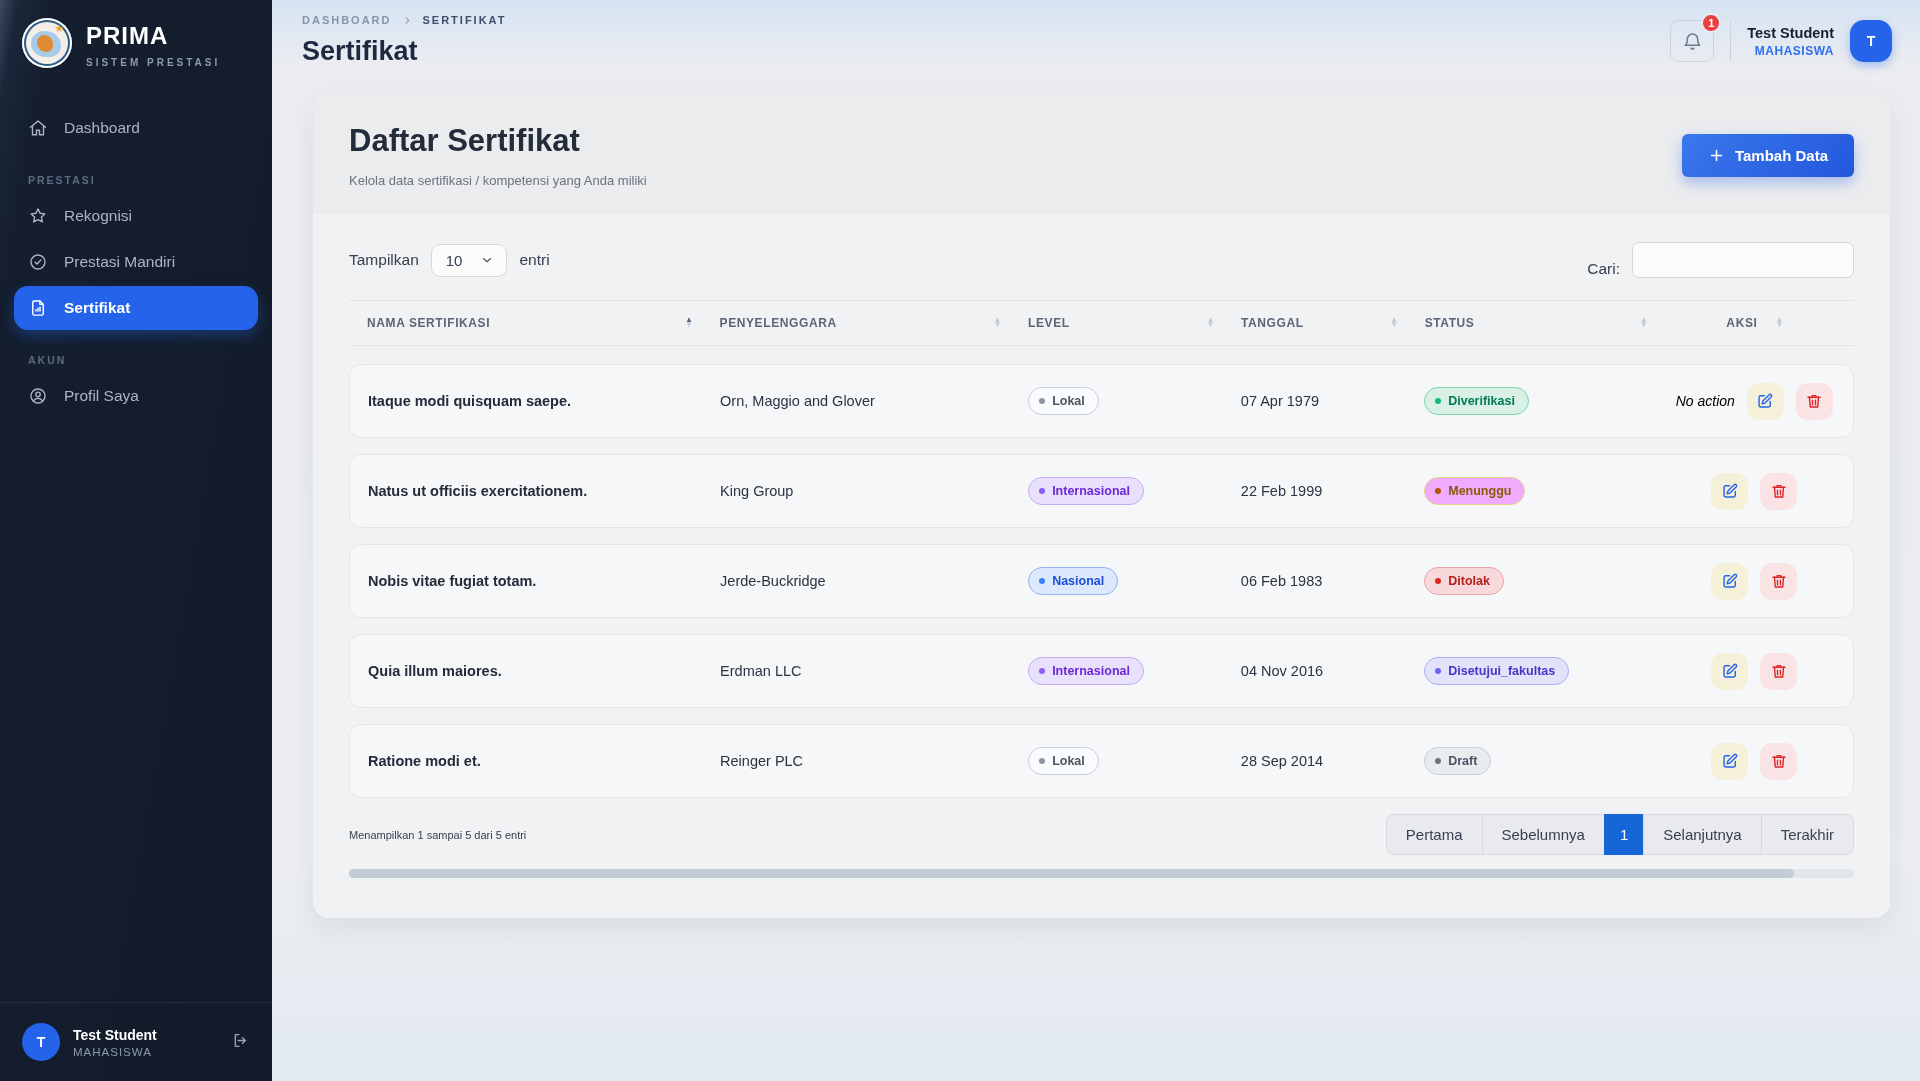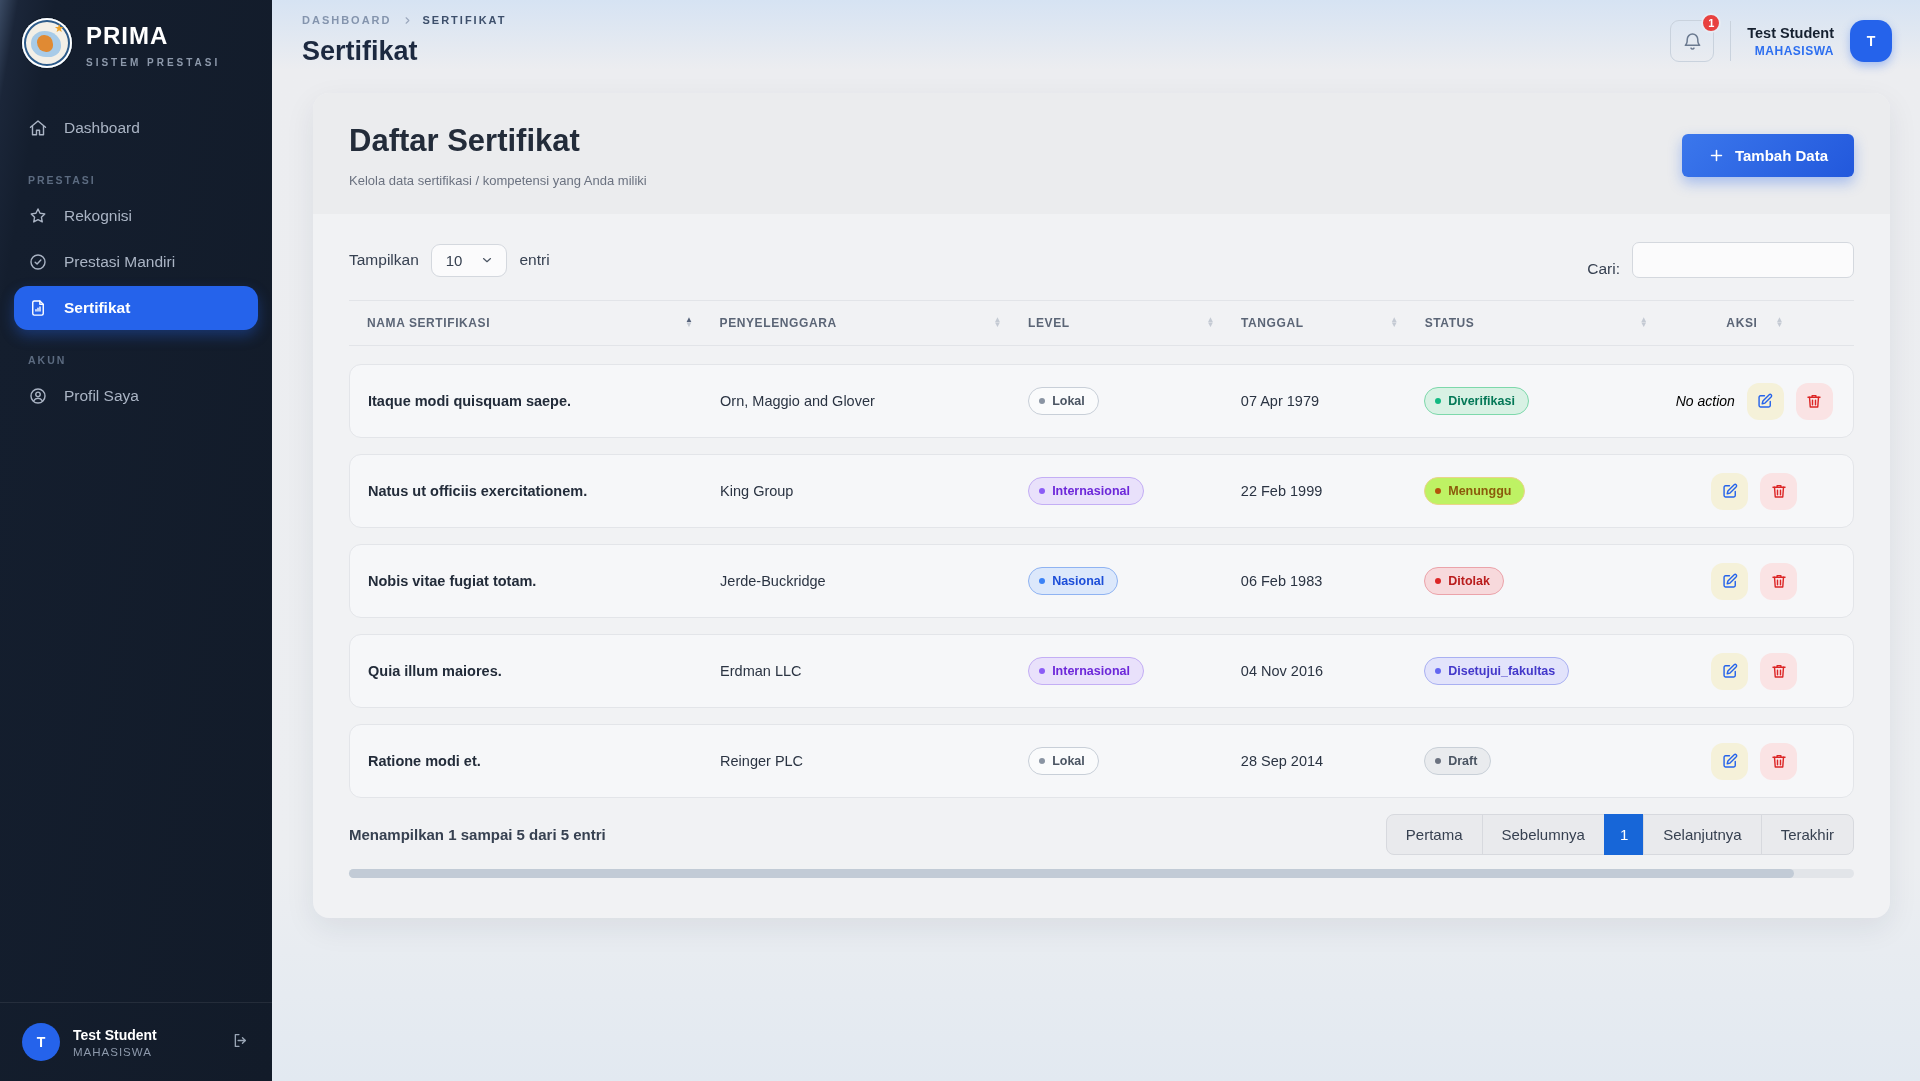--- a/index.html
+++ b/index.html
@@ -109,21 +109,21 @@
            font-size:12.5px; font-weight:bold; border:1px solid transparent; }
   .badge .dot { width:6px; height:6px; border-radius:50%; }
 
   .no-action { font-size:14px; font-style:italic; color:#000000; }
   .icon-btn { width:37px; height:37px; border:none; border-radius:12px; display:flex; align-items:center; justify-content:center; cursor:pointer; }
   .icon-btn svg { width:18px; height:18px; }
   .edit-btn { background:#f5f1d9; color:#2563eb; }
   .delete-btn { background:#fae3e4; color:#dc2626; }
 
   .table-footer { display:flex; justify-content:space-between; align-items:center; margin-top:16px; }
-  .footer-info { font-size:15px; color:#374151;font-weight:bold; }
+  .footer-info { font-size:11px; color:#374151; }
   .pagination { display:flex; }
   .page-btn { border:1px solid #d7d9de; background:#e9eaed; color:#374151; font-size:15px; padding:11px 19px;
               cursor:pointer; margin-left:-1px; font-family:inherit; }
   .page-btn:first-child { border-radius:8px 0 0 8px; margin-left:0; }
   .page-btn:last-child { border-radius:0 8px 8px 0; }
   .page-btn.active { background:#1766d8; border-color:#1766d8; color:#fff; padding:11px 15px; }
 
   .hscroll { margin:14px 0 24px; height:9px; border-radius:5px; background:#e2e5e9; position:relative; }
   .hscroll-thumb { position:absolute; left:0; top:0; height:9px; width:96%; border-radius:5px; background:#c2cbd6; cursor:pointer; }
 </style>
@@ -358,21 +358,21 @@
     <div class="td td-nama">Natus ut officiis exercitationem.</div>
     <div class="td td-pen">King Group</div>
     <div class="td td-level">
       <span class="badge" style="background: rgb(233, 225, 251); border-color: rgb(195, 174, 245); color: rgb(109, 40, 217);">
                     <span class="dot" style="background: rgb(139, 92, 246);"></span>
                     <span class="badge-label">Internasional</span>
                   </span>
     </div>
     <div class="td td-tgl">22 Feb 1999</div>
     <div class="td td-status">
-      <span class="badge" style="background: #bef264; border-color: rgb(234, 212, 138); color: rgb(138, 90, 11); justify-content: flex-end;">
+      <span class="badge" style="background: #f0abfc; border-color: rgb(234, 212, 138); color: rgb(138, 90, 11); justify-content: flex-end;">
                     <span class="dot" style="background: rgb(180, 83, 9);"></span>
                     <span class="badge-label">Menunggu</span>
                   </span>
     </div>
     <div class="td td-aksi">
 
       <button class="icon-btn edit-btn">
         <svg viewBox="0 0 24 24" fill="none" stroke="currentColor" stroke-width="1.9" stroke-linecap="round" stroke-linejoin="round">
                       <path d="M11.3 5H6a1.9 1.9 0 0 0-1.9 1.9V18A1.9 1.9 0 0 0 6 19.9h11.1A1.9 1.9 0 0 0 19 18v-5.4"></path>
                       <path d="M17.6 3.6a2 2 0 0 1 2.8 2.8L12 14.8l-3.7.9.9-3.7z"></path>

